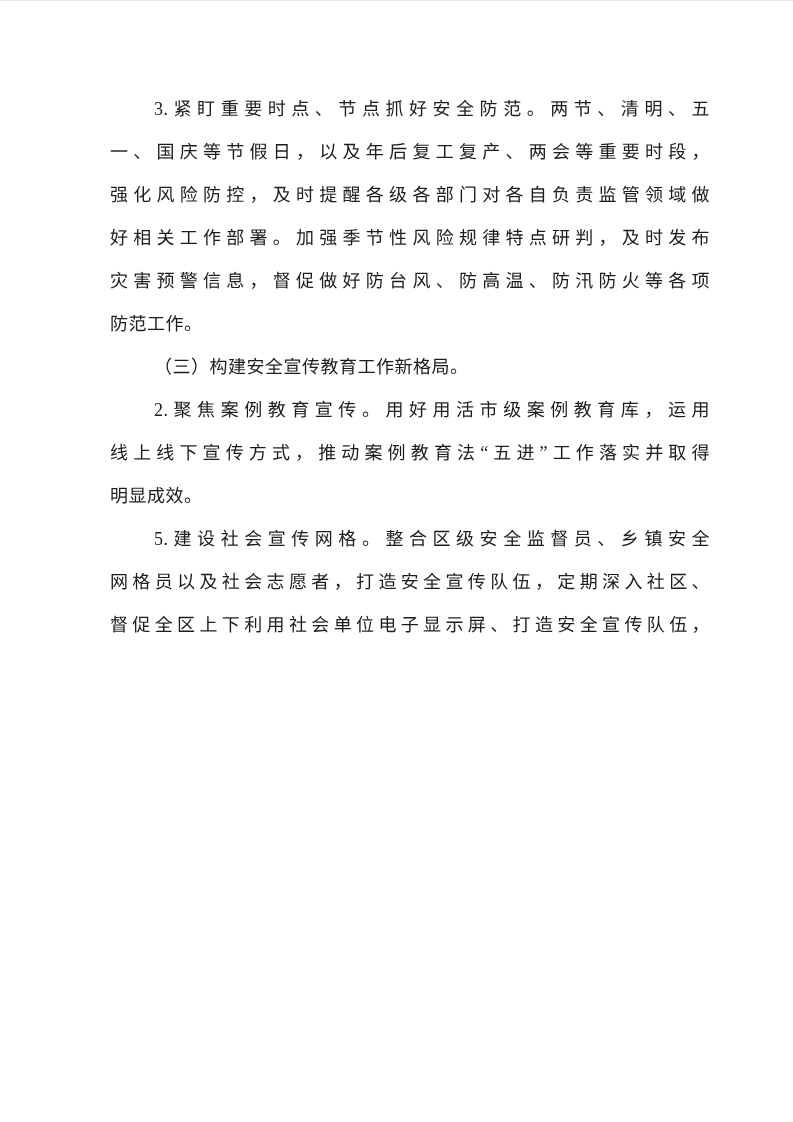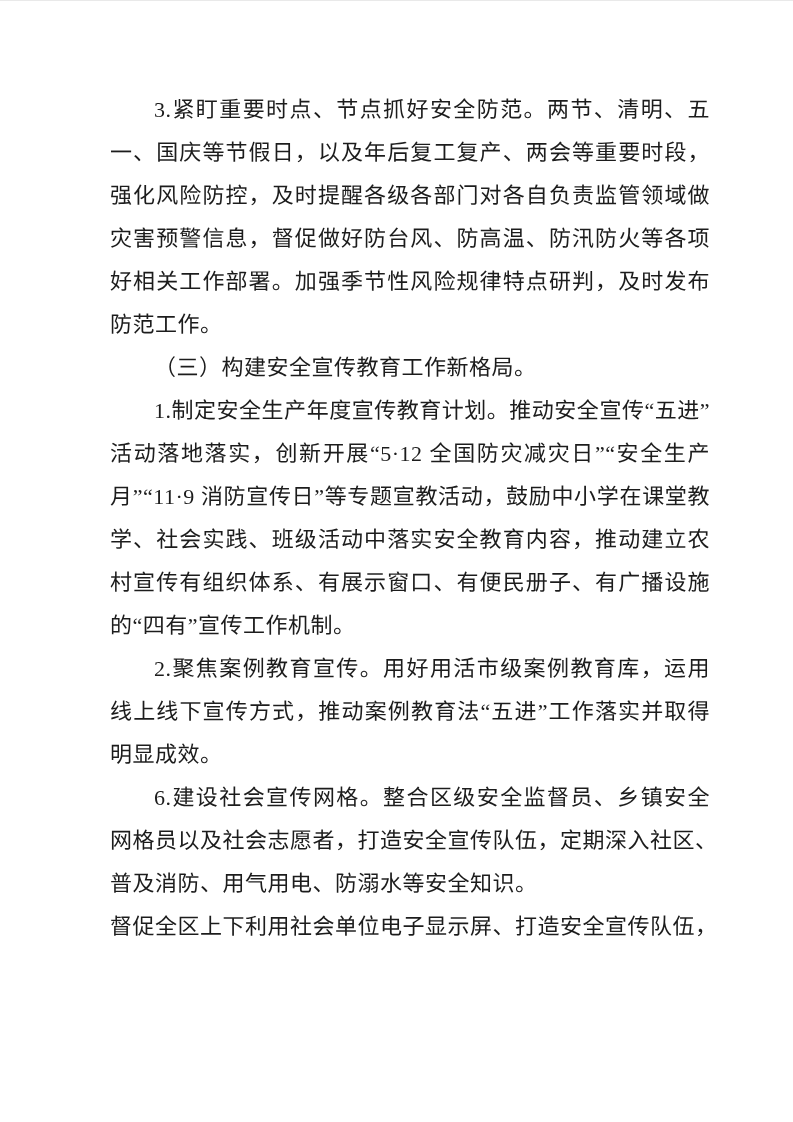--- a/index.html
+++ b/index.html
@@ -30,21 +30,21 @@
   .content {
     position: absolute;
     left: 110px;
     top: 88px;
     width: 600px;
   }
   .paragraph { margin: 0; padding: 0; }
   .line {
     height: 43px;
     line-height: 43px;
-    font-size: 22px;
+    font-size: 18px;
     letter-spacing: 0.5px;
     white-space: nowrap;
     text-align: justify;
     text-align-last: justify;
     -moz-text-align-last: justify;
   }
   .line.first-line {
     padding-left: 44px; 
   }
   .line.para-end {
@@ -56,42 +56,33 @@
 </head>
 <body>
 
 <div class="page">
   <div class="page-top-edge"></div>
   <div class="content">
       <div class="paragraph">
         <div class="line first-line">3.紧盯重要时点、节点抓好安全防范。两节、清明、五</div>
         <div class="line">一、国庆等节假日，以及年后复工复产、两会等重要时段，</div>
         <div class="line">强化风险防控，及时提醒各级各部门对各自负责监管领域做</div>
+        <div class="line">好相关工作部署。加强季节性风险规律特点研判，及时发布</div>
         <div class="line">灾害预警信息，督促做好防台风、防高温、防汛防火等各项</div>
-        <div class="line">好相关工作部署。加强季节性风险规律特点研判，及时发布</div>
         <div class="line para-end">防范工作。</div>
       </div>
       <div class="paragraph heading">
         <div class="line first-line para-end">（三）构建安全宣传教育工作新格局。</div>
-      </div>
-      <div class="paragraph">
-        <div class="line first-line">1.制定安全生产年度宣传教育计划。推动安全宣传“五进”</div>
-        <div class="line">活动落地落实，创新开展“5·12 全国防灾减灾日”“安全生产</div>
-        <div class="line">月”“11·9 消防宣传日”等专题宣教活动，鼓励中小学在课堂教</div>
-        <div class="line">学、社会实践、班级活动中落实安全教育内容，推动建立农</div>
-        <div class="line">村宣传有组织体系、有展示窗口、有便民册子、有广播设施</div>
-        <div class="line para-end">的“四有”宣传工作机制。</div>
       </div>
       <div class="paragraph">
         <div class="line first-line">2.聚焦案例教育宣传。用好用活市级案例教育库，运用</div>
         <div class="line">线上线下宣传方式，推动案例教育法“五进”工作落实并取得</div>
         <div class="line para-end">明显成效。</div>
       </div>
       <div class="paragraph">
-        <div class="line first-line">6.建设社会宣传网格。整合区级安全监督员、乡镇安全</div>
+        <div class="line first-line">5.建设社会宣传网格。整合区级安全监督员、乡镇安全</div>
         <div class="line">网格员以及社会志愿者，打造安全宣传队伍，定期深入社区、</div>
-        <div class="line para-end">普及消防、用气用电、防溺水等安全知识。</div>
       </div>
       <div class="paragraph">
         <div class="line">督促全区上下利用社会单位电子显示屏、打造安全宣传队伍，</div>
       </div>
     </div>
 </div>
 
 </body></html>

